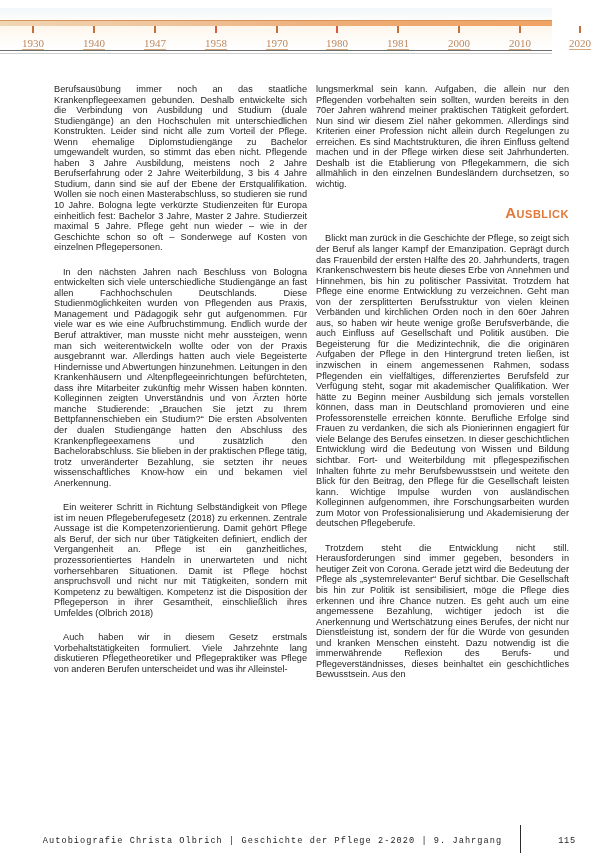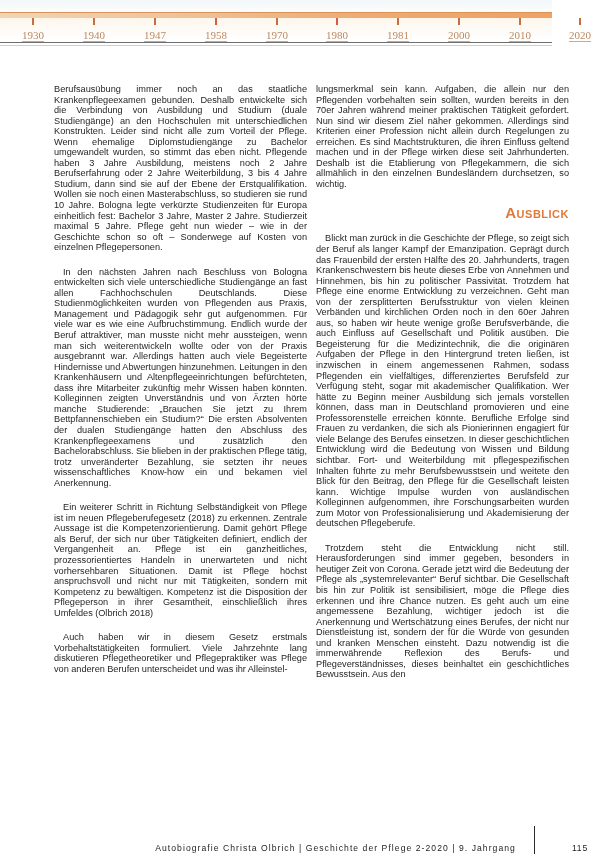--- a/index.html
+++ b/index.html
@@ -5,21 +5,21 @@
   html,body{margin:0;padding:0;}
   body{
     width:612px;height:859px;
     background:#ffffff;
     font-family:"Liberation Sans",sans-serif;
     color:#262626;
     position:relative;
     overflow:hidden;
   }
   
-  .timeline{position:absolute;top:0;left:0;width:552px;height:48px;}
+  .timeline{position:absolute;top:8px;left:0;width:552px;height:48px;}
   .tl-sky{position:absolute;top:0;left:0;width:100%;height:12px;
     background:linear-gradient(to bottom,#f2f7fa,#fdfdfb);}
   .tl-band{position:absolute;top:12px;left:0;width:100%;height:6px;
     background:linear-gradient(to right,#f0d6b4,#efc49c 30%,#eeab74 65%,#f0a263);
     border-top:1.5px solid #d8935b;}
   .tl-glow{position:absolute;top:18px;left:0;width:100%;height:22px;
     background:linear-gradient(to bottom,#fdf6ec,#ffffff);}
   .tl-item{position:absolute;top:18px;width:38px;text-align:center;}
   .tl-tick{display:block;margin:0 auto;width:2px;height:7px;background:#c4703e;}
   .tl-year{display:inline-block;margin-top:1px;
@@ -40,22 +40,22 @@
     font-family:"Liberation Sans",sans-serif;
     font-variant:small-caps;
     font-weight:bold;
     font-size:15px;line-height:16px;
     letter-spacing:0.5px;
     color:#e0793a;
     text-align:right;
   }
   .heading + .p{margin-top:12px;}
   
-  .footer{position:absolute;top:824px;left:16px;width:572px;height:30px;
-    display:flex;justify-content:flex-end;align-items:flex-end;}
+  .footer{position:absolute;top:824px;left:4px;width:572px;height:30px;
+    display:flex;justify-content:flex-end;align-items:center;font-family:Liberation Mono, monospace;}
   .footer-text{font-size:8.6px;letter-spacing:1.05px;color:#1d1d1d;
     line-height:12px;padding-top:4px;}
   .footer-divider{width:1px;height:28px;background:#2b2b2b;
     margin-left:18px;margin-right:9px;}
   .footer-page{font-size:8.6px;letter-spacing:0.8px;color:#1d1d1d;
     line-height:12px;padding-top:4px;margin-left:28px;}
 </style>
 </head>
 <body>
 

